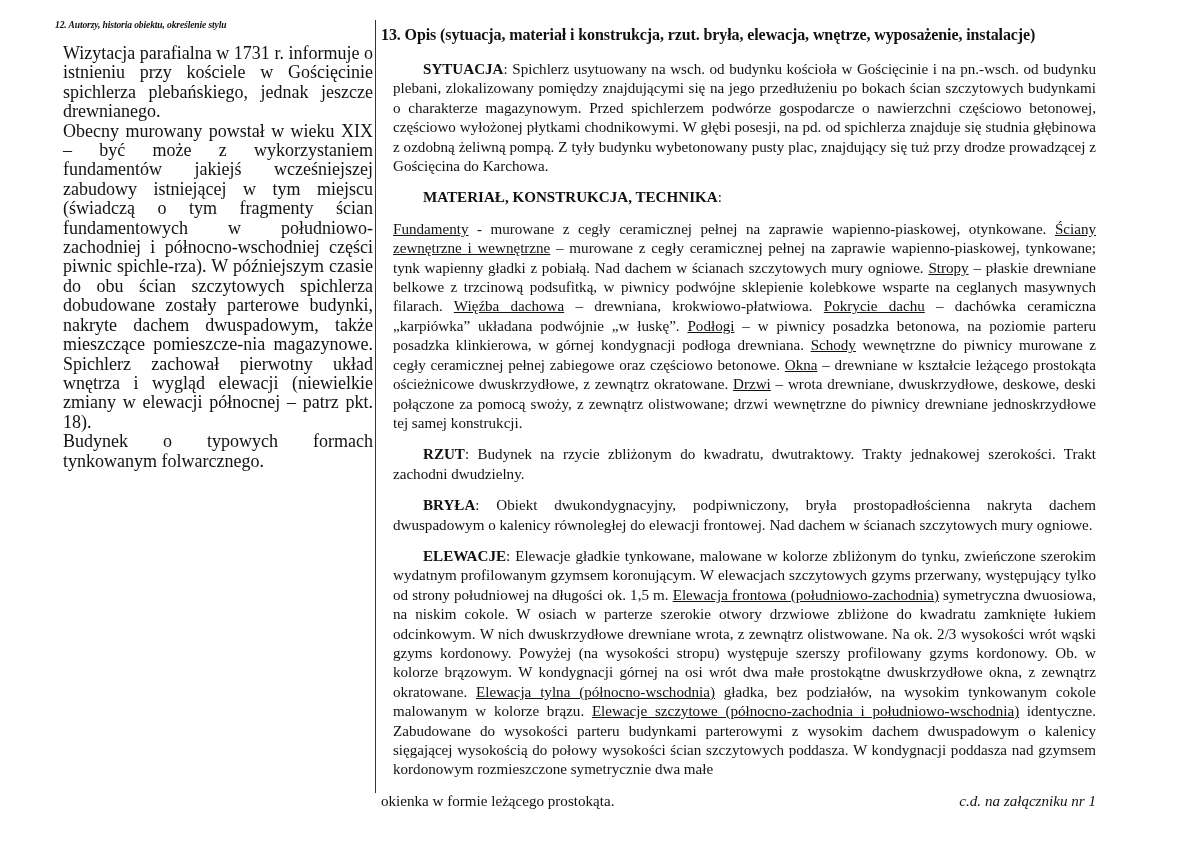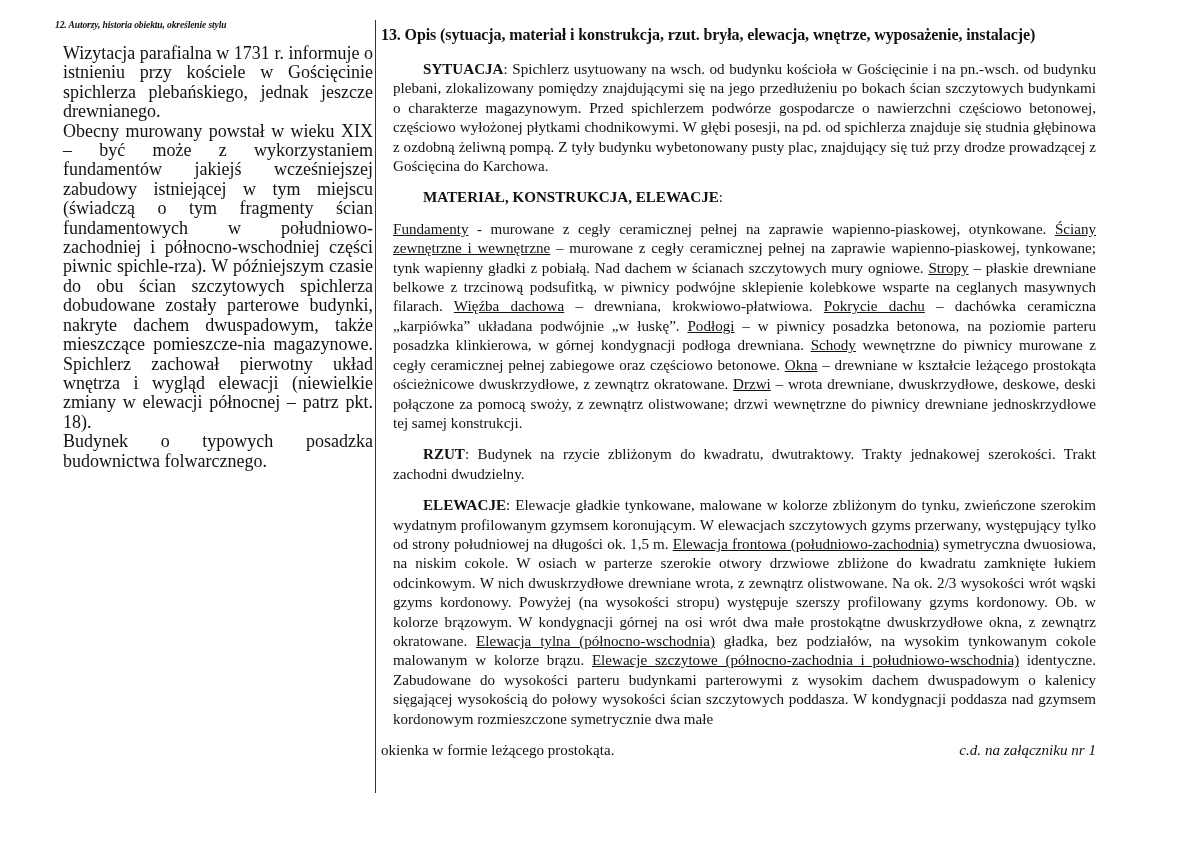--- a/index.html
+++ b/index.html
@@ -41,38 +41,39 @@
 </head>
 <body>
 
 <div class="page">
 
   <div class="left">
     <div class="left-heading">12. Autorzy, historia obiektu, określenie stylu</div>
     <div class="left-text">
       <p>Wizytacja parafialna w 1731 r. informuje o istnieniu przy kościele w Gościęcinie spichlerza plebańskiego, jednak jeszcze drewnianego.</p>
       <p>Obecny murowany powstał w wieku XIX – być może z wykorzystaniem fundamentów jakiejś wcześniejszej zabudowy istniejącej w tym miejscu (świadczą o tym fragmenty ścian fundamentowych w południowo-zachodniej i północno-wschodniej części piwnic spichle-rza). W późniejszym czasie do obu ścian szczytowych spichlerza dobudowane zostały parterowe budynki, nakryte dachem dwuspadowym, także mieszczące pomieszcze-nia magazynowe. Spichlerz zachował pierwotny układ wnętrza i wygląd elewacji (niewielkie zmiany w elewacji północnej – patrz pkt. 18).</p>
-      <p>Budynek o typowych posadzka budownictwa folwarcznego.</p>
+      <p>Budynek o typowych formach tynkowanym folwarcznego.</p>
     </div>
   </div>
 
   <div class="divider"></div>
 
   <div class="right">
     <div class="right-heading">13. Opis (sytuacja, materiał i konstrukcja, rzut. bryła, elewacja, wnętrze, wyposażenie, instalacje)</div>
     <div class="right-text">
 
       <p class="indent"><span class="b">SYTUACJA</span><span>: Spichlerz usytuowany na wsch. od budynku kościoła w Gościęcinie i na pn.-wsch. od budynku plebani, zlokalizowany pomiędzy znajdującymi się na jego przedłużeniu po bokach ścian szczytowych budynkami o charakterze magazynowym. Przed spichlerzem podwórze gospodarcze o nawierzchni częściowo betonowej, częściowo wyłożonej płytkami chodnikowymi. W głębi posesji, na pd. od spichlerza znajduje się studnia głębinowa z ozdobną żeliwną pompą. Z tyły budynku wybetonowany pusty plac, znajdujący się tuż przy drodze prowadzącej z Gościęcina do Karchowa.</span></p>
 
-      <p class="indent"><span class="b">MATERIAŁ, KONSTRUKCJA, ELEWACJE</span><span>:</span></p>
+      <p class="indent"><span class="b">MATERIAŁ, KONSTRUKCJA, TECHNIKA</span><span>:</span></p>
 
       <p><span class="u">Fundamenty</span><span> - murowane z cegły ceramicznej pełnej na zaprawie wapienno-piaskowej, otynkowane. </span><span class="u">Ściany zewnętrzne i wewnętrzne</span><span> – murowane z cegły ceramicznej pełnej na zaprawie wapienno-piaskowej, tynkowane; tynk wapienny gładki z pobiałą. Nad dachem w ścianach szczytowych mury ogniowe. </span><span class="u">Stropy</span><span> – płaskie drewniane belkowe z trzcinową podsufitką, w piwnicy podwójne sklepienie kolebkowe wsparte na ceglanych masywnych filarach. </span><span class="u">Więźba dachowa</span><span> – drewniana, krokwiowo-płatwiowa. </span><span class="u">Pokrycie dachu</span><span> – dachówka ceramiczna „karpiówka” układana podwójnie „w łuskę”. </span><span class="u">Podłogi</span><span> – w piwnicy posadzka betonowa, na poziomie parteru posadzka klinkierowa, w górnej kondygnacji podłoga drewniana. </span><span class="u">Schody</span><span> wewnętrzne do piwnicy murowane z cegły ceramicznej pełnej zabiegowe oraz częściowo betonowe. </span><span class="u">Okna</span><span> – drewniane w kształcie leżącego prostokąta ościeżnicowe dwuskrzydłowe, z zewnątrz okratowane. </span><span class="u">Drzwi</span><span> – wrota drewniane, dwuskrzydłowe, deskowe, deski połączone za pomocą swoży, z zewnątrz olistwowane; drzwi wewnętrzne do piwnicy drewniane jednoskrzydłowe tej samej konstrukcji.</span></p>
 
       <p class="indent"><span class="b">RZUT</span><span>: Budynek na rzycie zbliżonym do kwadratu, dwutraktowy. Trakty jednakowej szerokości. Trakt zachodni dwudzielny.</span></p>
 
+      <p class="indent"><span class="b">BRYŁA</span><span>: Obiekt dwukondygnacyjny, podpiwniczony, bryła prostopadłościenna nakryta dachem dwuspadowym o kalenicy równoległej do elewacji frontowej. Nad dachem w ścianach szczytowych mury ogniowe.</span></p>
 
       <p class="indent"><span class="b">ELEWACJE</span><span>: Elewacje gładkie tynkowane, malowane w kolorze zbliżonym do tynku, zwieńczone szerokim wydatnym profilowanym gzymsem koronującym. W elewacjach szczytowych gzyms przerwany, występujący tylko od strony południowej na długości ok. 1,5 m. </span><span class="u">Elewacja frontowa (południowo-zachodnia)</span><span> symetryczna dwuosiowa, na niskim cokole. W osiach w parterze szerokie otwory drzwiowe zbliżone do kwadratu zamknięte łukiem odcinkowym. W nich dwuskrzydłowe drewniane wrota, z zewnątrz olistwowane. Na ok. 2/3 wysokości wrót wąski gzyms kordonowy. Powyżej (na wysokości stropu) występuje szerszy profilowany gzyms kordonowy. Ob. w kolorze brązowym. W kondygnacji górnej na osi wrót dwa małe prostokątne dwuskrzydłowe okna, z zewnątrz okratowane. </span><span class="u">Elewacja tylna (północno-wschodnia)</span><span> gładka, bez podziałów, na wysokim tynkowanym cokole malowanym w kolorze brązu. </span><span class="u">Elewacje szczytowe (północno-zachodnia i południowo-wschodnia)</span><span> identyczne. Zabudowane do wysokości parteru budynkami parterowymi z wysokim dachem dwuspadowym o kalenicy sięgającej wysokością do połowy wysokości ścian szczytowych poddasza. W kondygnacji poddasza nad gzymsem kordonowym rozmieszczone symetrycznie dwa małe</span></p>
 
       <div class="lastline">
         <span>okienka w formie leżącego prostokąta.</span>
         <span class="cd">c.d. na załączniku  nr 1</span>
       </div>
     </div>
   </div>
 </div>

